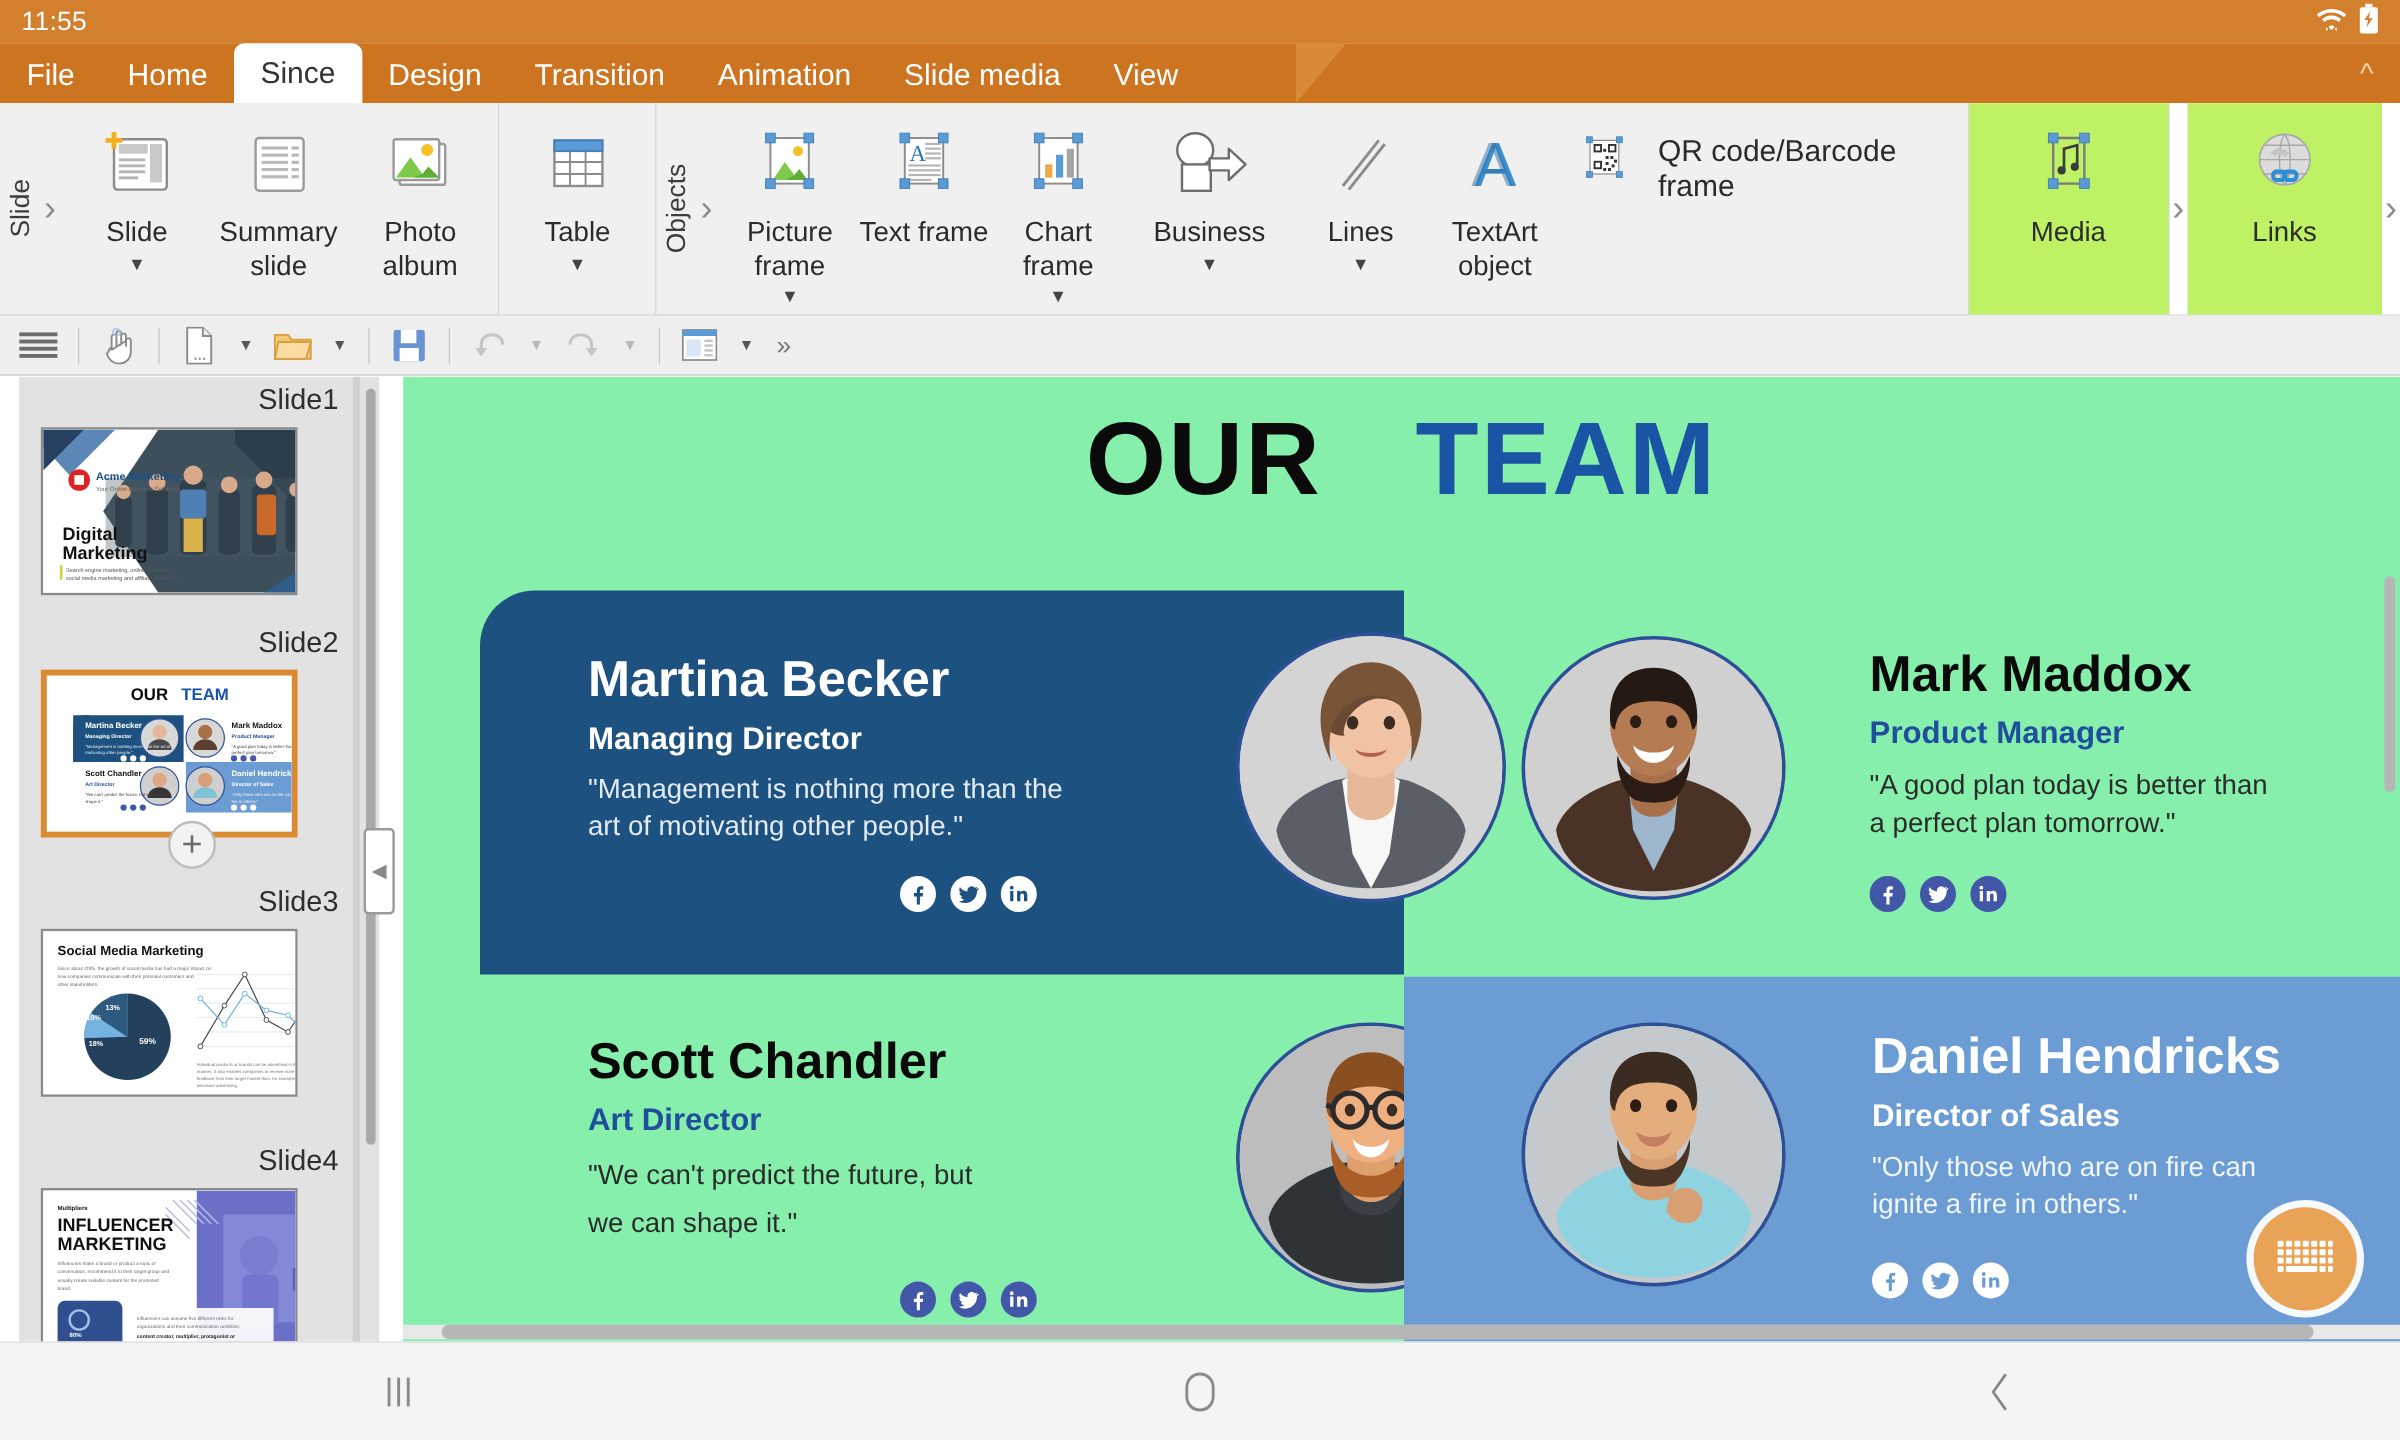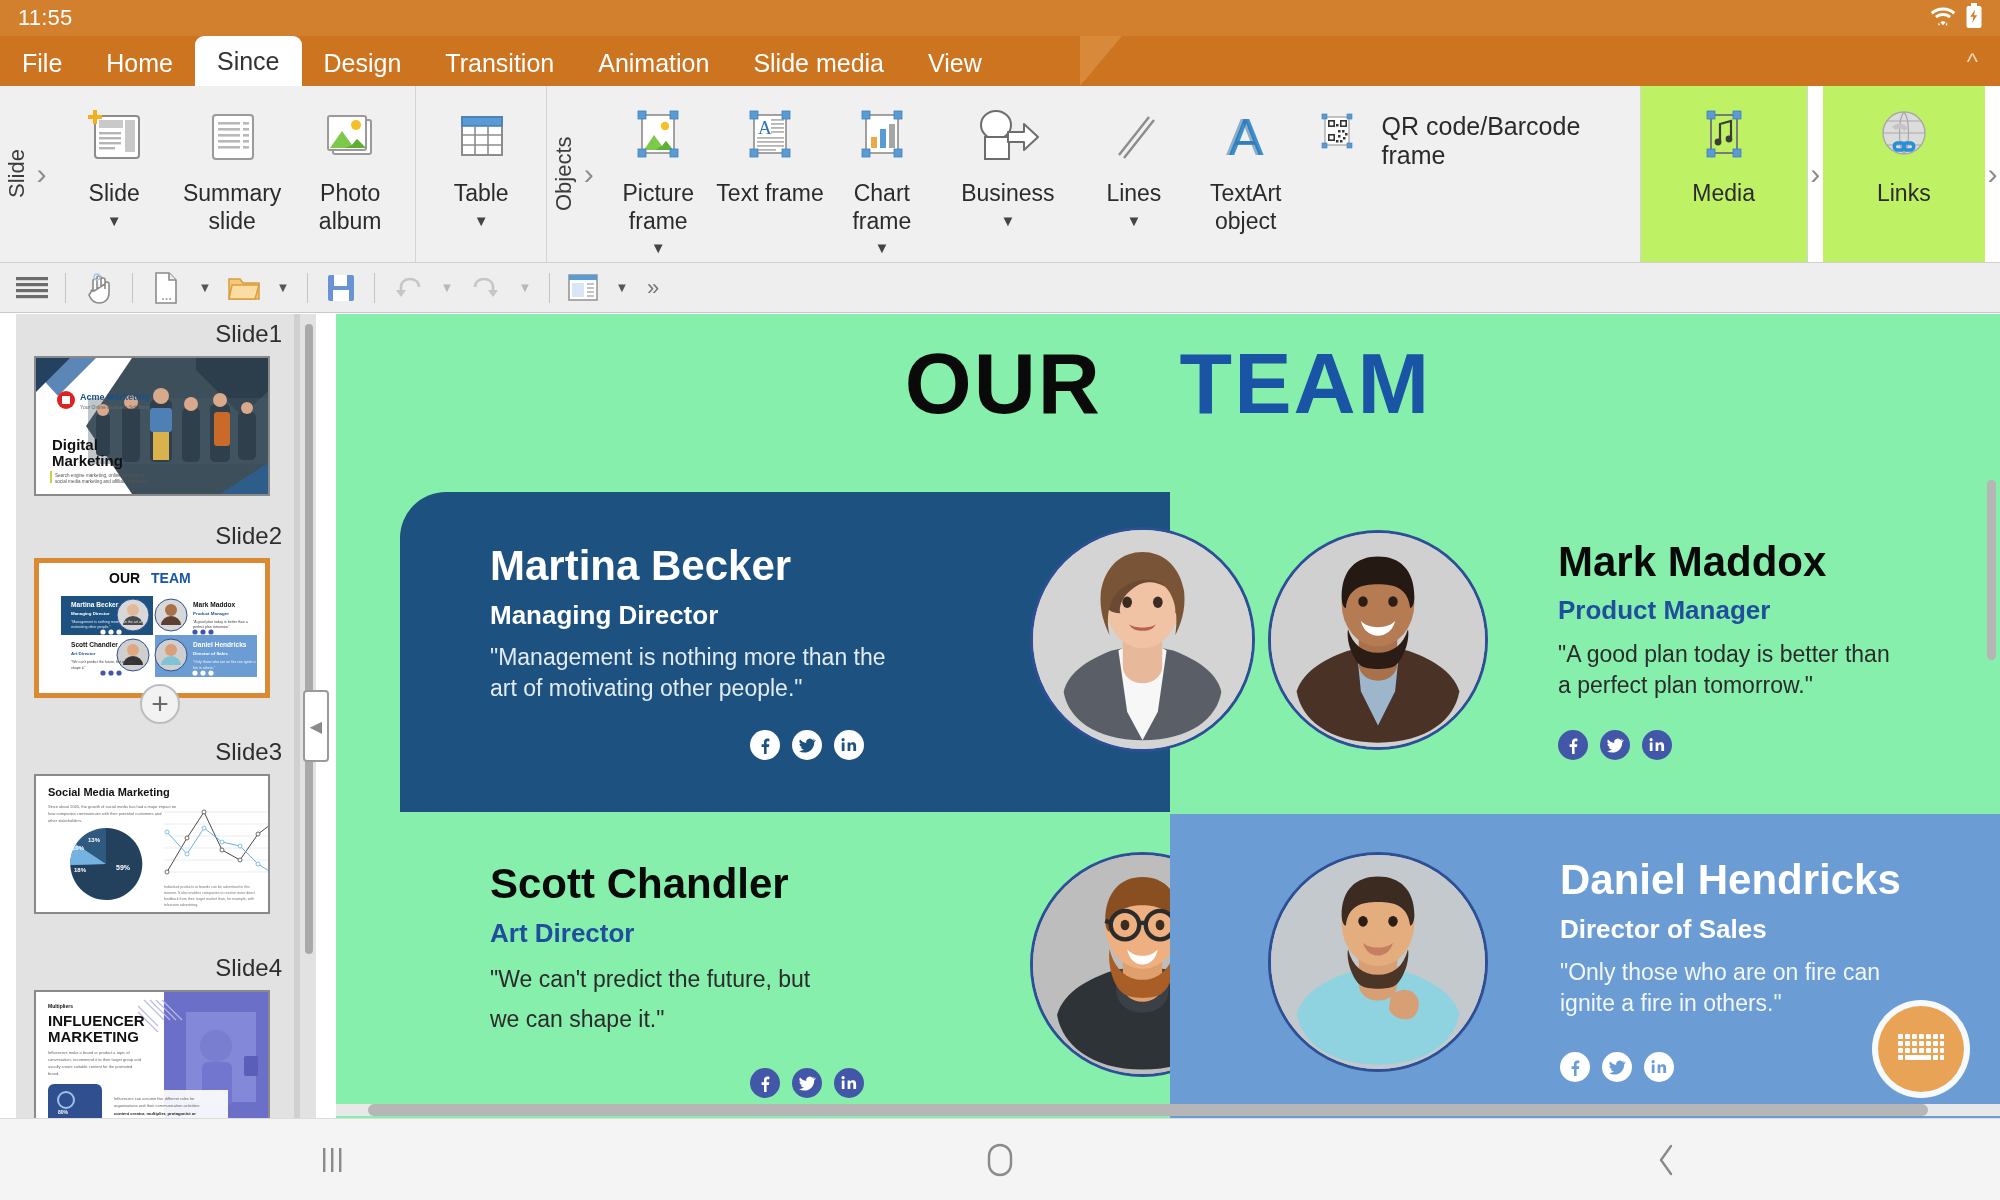--- a/index.html
+++ b/index.html
@@ -113,21 +113,21 @@
     position: absolute; top: 314px; left: 16px; width: 300px; bottom: 82px;
     background: #e2e2e2; overflow: hidden;
   }
   .thumb-wrap { position: absolute; left: 0; top: 0; width: 290px; }
   .thumb-block { padding: 6px 18px 20px 18px; }
   .thumb-label {
     text-align: right; font-size: 24px; color: #2e2e2e;
     padding-right: 6px; padding-bottom: 8px;
   }
   .thumb {
-    position: relative; width: 236px; height: 140px;
+    position: relative; width: 214px; height: 140px;
     background: #ffffff; border: 2px solid #8a8a8a; overflow: hidden;
   }
   .thumb.selected { border: 5px solid #d98a33; }
 
   .panel-scroll {
     position: absolute; right: 3px; top: 10px; width: 8px; height: 630px;
     background: #a9a9a9; border-radius: 4px;
   }
   .panel-divider {
     position: absolute; left: 294px; top: 314px; bottom: 82px; width: 6px;

